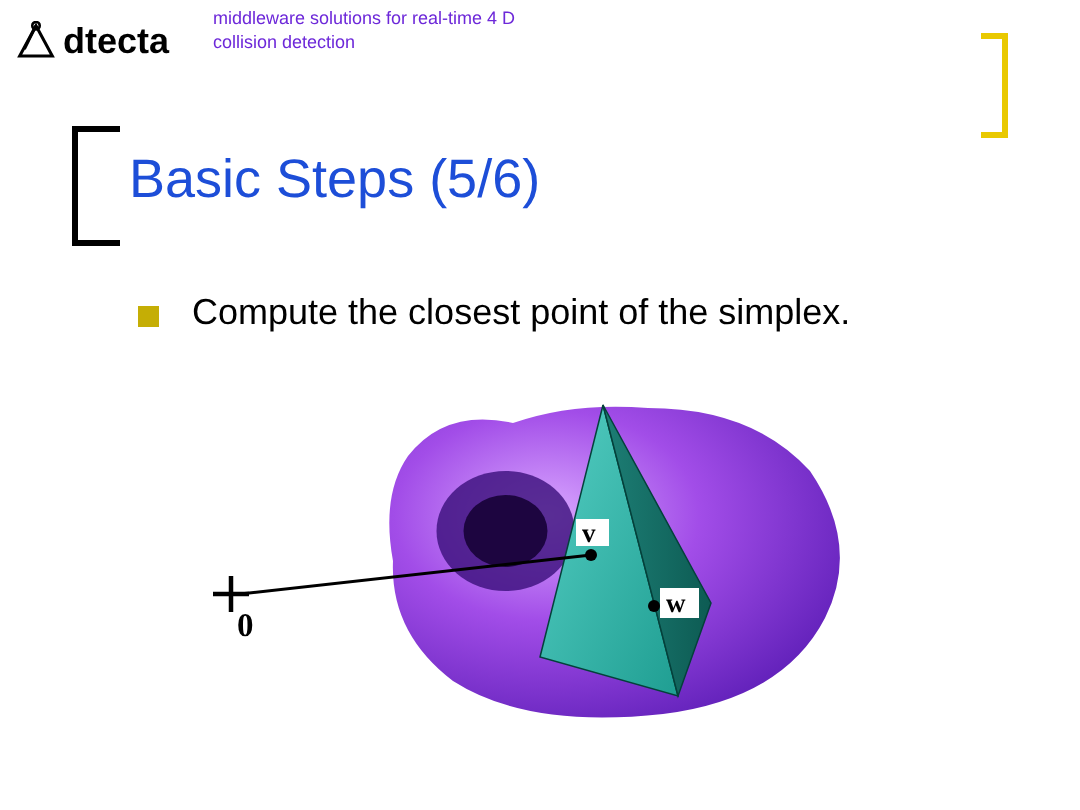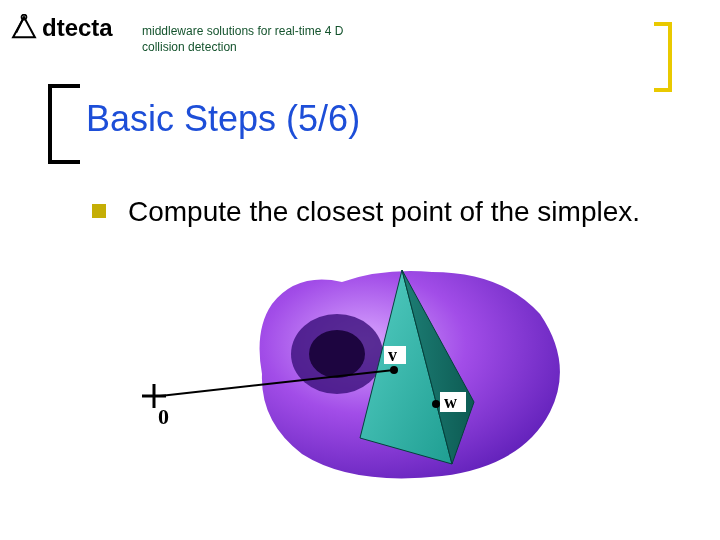--- a/index.html
+++ b/index.html
@@ -1,24 +1,24 @@
 <!DOCTYPE html>
 <html><head>
 <meta charset="utf-8">
 <style>
   html,body{margin:0;padding:0;width:720px;height:540px;background:#fff;font-family:Arial,Helvetica,sans-serif;overflow:hidden}
   .logo{position:absolute;left:8px;top:14px;display:flex;align-items:center;gap:2px}
   .logo-mark{width:32px;height:28px}
   .logo-text{font-size:24px;font-weight:700;color:#000;letter-spacing:0}
-  .tagline{position:absolute;left:142px;top:23px;font-size:12px;color:#14532d;line-height:1.35;max-width:240px}
+  .tagline{position:absolute;left:142px;top:4px;font-size:12px;color:#6d28d9;line-height:1.35;max-width:240px}
   .bracket-left{position:absolute;left:48px;top:84px;width:28px;height:72px;border-left:4px solid #000;border-top:4px solid #000;border-bottom:4px solid #000}
   .bracket-right{position:absolute;right:48px;top:22px;width:14px;height:62px;border-right:4px solid #e9c900;border-top:4px solid #e9c900;border-bottom:4px solid #e9c900}
   .title{position:absolute;left:86px;top:98px;font-size:36px;color:#1d4ed8}
   .bullet-sq{position:absolute;left:92px;top:204px;width:14px;height:14px;background:#c5ae05}
-  .body-text{position:absolute;left:128px;top:194px;font-size:28px;color:#000;line-height:1.25;max-width:520px}
+  .body-text{position:absolute;left:128px;top:194px;font-size:24px;color:#000;line-height:1.25;max-width:520px}
   .figure{position:absolute;left:142px;top:264px;width:440px;height:230px}
 </style>
 </head>
 <body>
 
 <div class="logo">
   <svg class="logo-mark" viewBox="0 0 40 36">
     <path d="M6 30 L20 4 L34 30 Z" fill="none" stroke="#000" stroke-width="2.6"></path>
     <path d="M10 24 L20 4" fill="none" stroke="#000" stroke-width="2.6"></path>
     <circle cx="20" cy="4" r="3.2" fill="none" stroke="#000" stroke-width="2.2"></circle>

